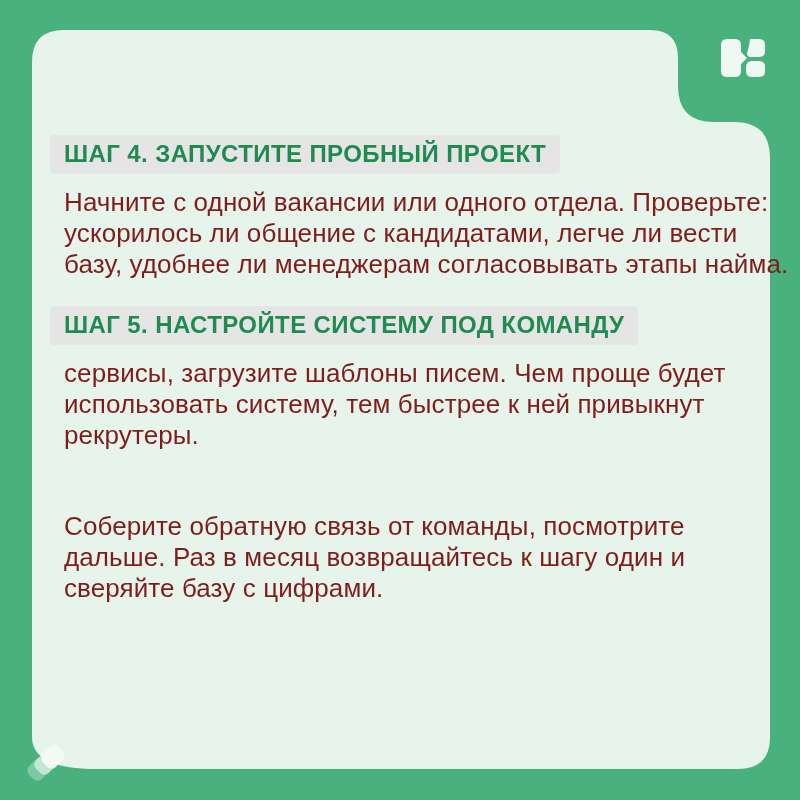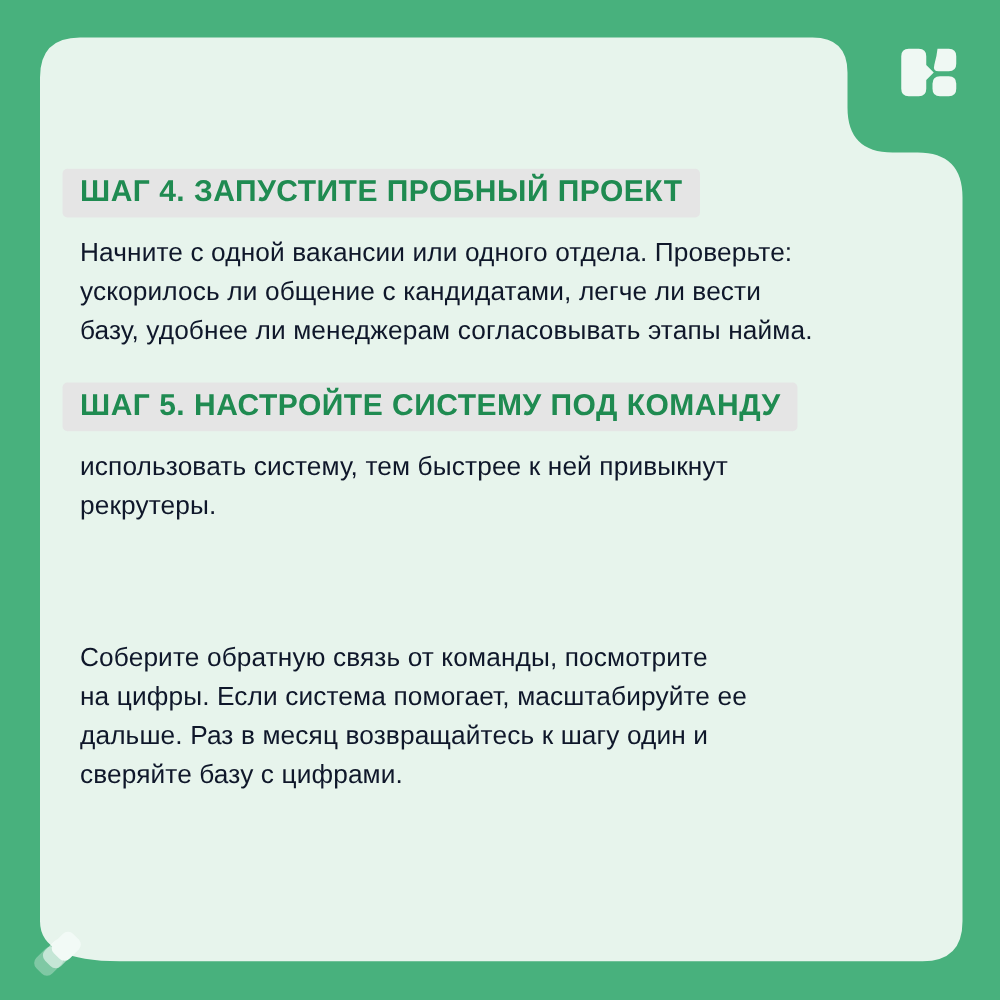--- a/index.html
+++ b/index.html
@@ -25,23 +25,23 @@
     font-weight:bold;
     font-size:24px;
     letter-spacing:0.4px;
     line-height:1;
     padding:7px 14px 8px 14px;
     border-radius:4px;
     white-space:nowrap;
   }
   .body-text{
     margin:13px 0 0 14px;
-    font-size:21px;
+    font-size:26px;
     line-height:31px;
-    color:#0f172a;
+    color:#7f1d1d;
     letter-spacing:0.1px;
   }
   .line{white-space:nowrap;}
 </style>
 </head>
 <body>
 
 <div class="page">
 
   <svg class="bg-svg" viewBox="0 0 800 800" aria-hidden="true">
@@ -68,28 +68,28 @@
       <div class="body-text">
         <div class="line">Начните с одной вакансии или одного отдела. Проверьте:</div>
         <div class="line">ускорилось ли общение с кандидатами, легче ли вести</div>
         <div class="line">базу, удобнее ли менеджерам согласовывать этапы найма.</div>
       </div>
     </div>
 
     <div class="section section-step5">
       <span class="heading">ШАГ 5. НАСТРОЙТЕ СИСТЕМУ ПОД КОМАНДУ</span>
       <div class="body-text">
+        <div class="line">сервисы, загрузите шаблоны писем. Чем проще будет</div>
         <div class="line">использовать систему, тем быстрее к ней привыкнут</div>
         <div class="line">рекрутеры.</div>
       </div>
     </div>
 
     <div class="section section-step6">
       <div class="body-text">
         <div class="line">Соберите обратную связь от команды, посмотрите</div>
-        <div class="line">на цифры. Если система помогает, масштабируйте ее</div>
         <div class="line">дальше. Раз в месяц возвращайтесь к шагу один и</div>
         <div class="line">сверяйте базу с цифрами.</div>
       </div>
     </div>
 
   </div>
 </div>
 
 </body></html>

